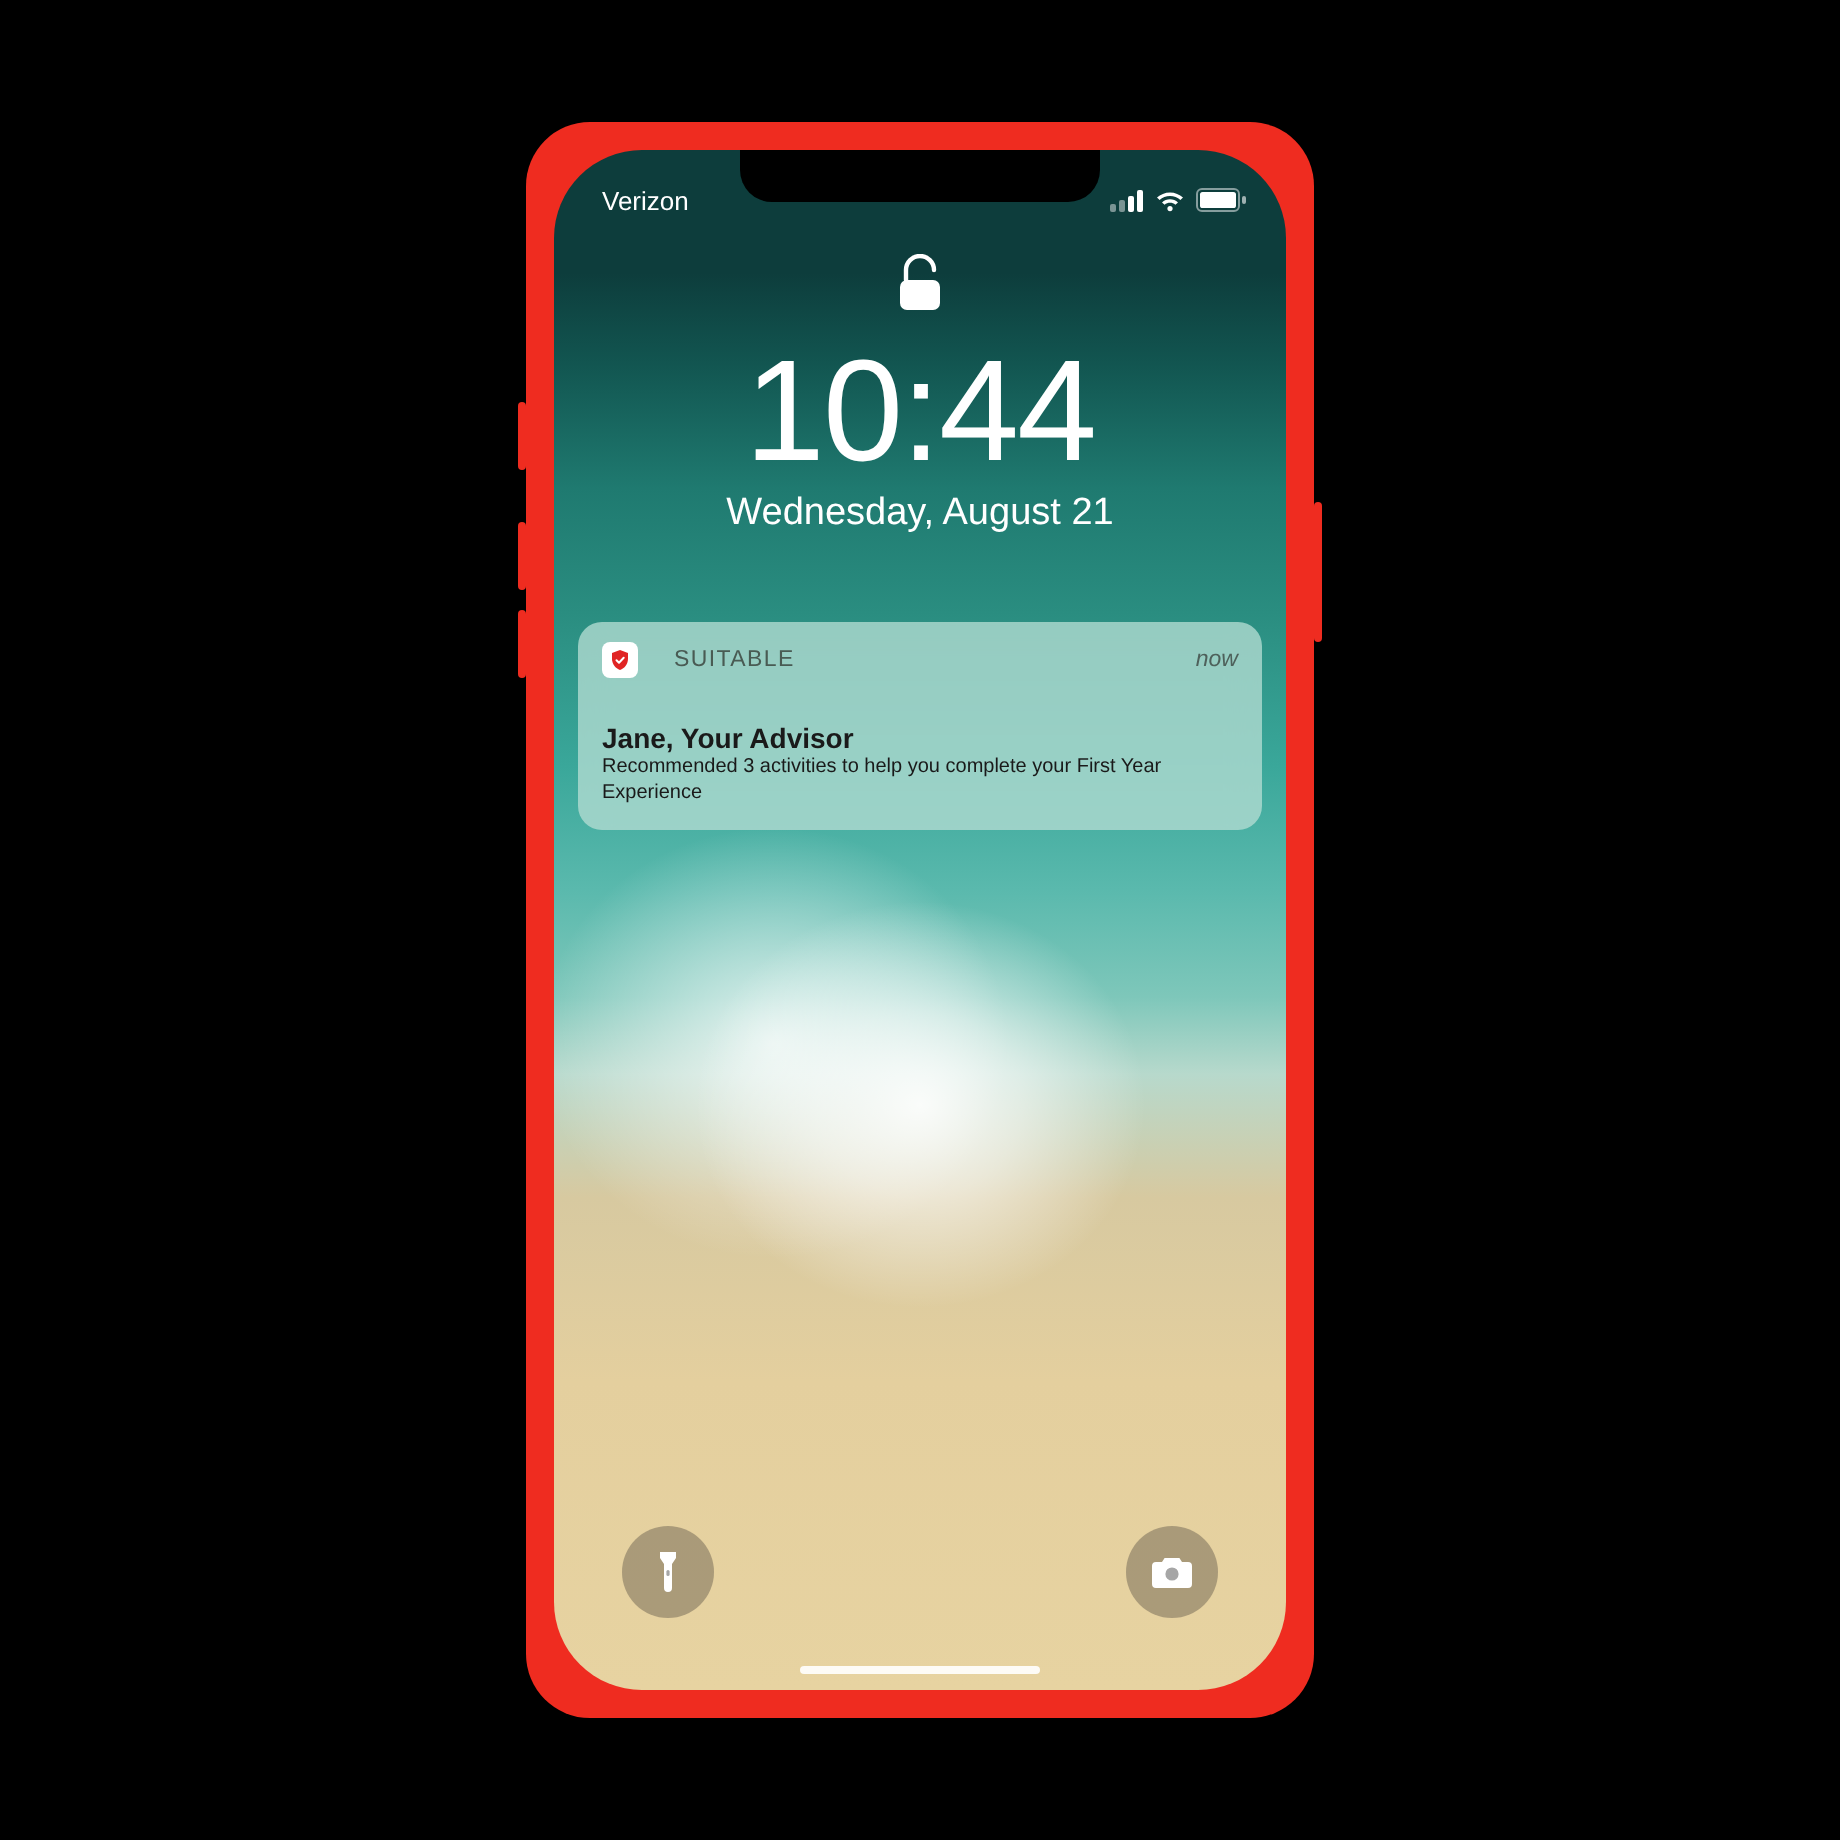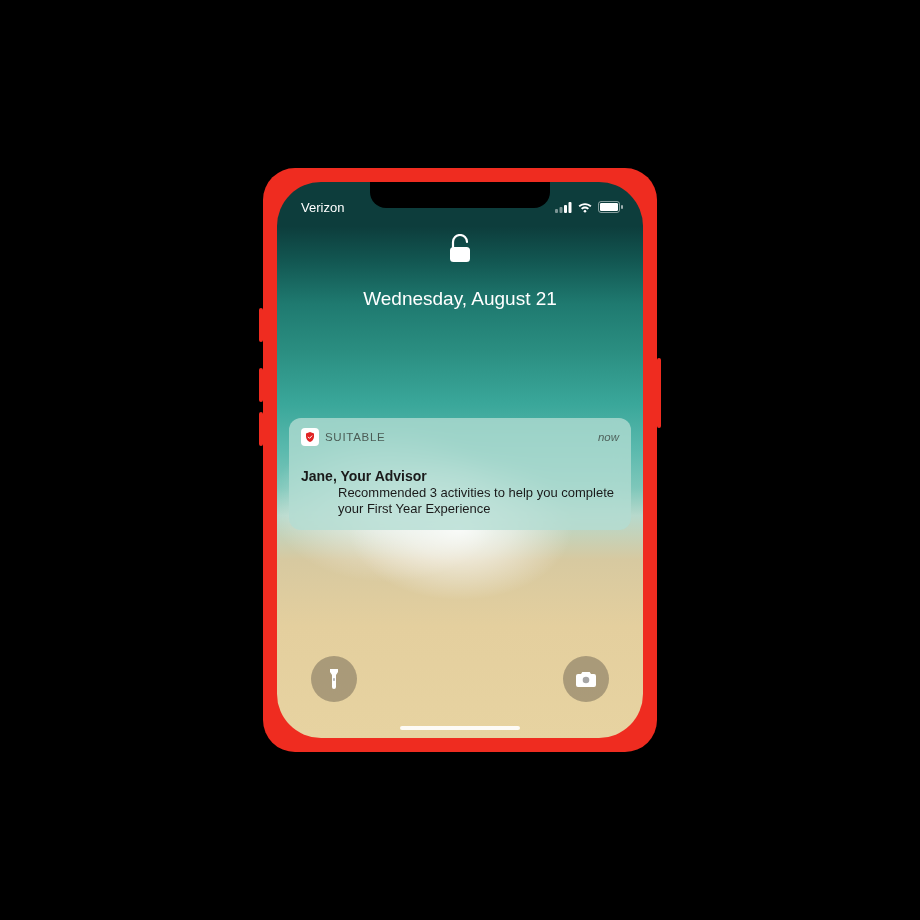--- a/index.html
+++ b/index.html
@@ -8,21 +8,21 @@
     background: #000;
     font-family: -apple-system, "Helvetica Neue", Helvetica, Arial, sans-serif;
     display: flex;
     align-items: center;
     justify-content: center;
   }
 
   
   .case {
     width: 394px;
-    height: 584px;
+    height: 798px;
     background: #ef2c20;
     border-radius: 32px;
     padding: 14px;
     position: relative;
     box-shadow: 0 0 0 1px rgba(0,0,0,.4);
   }
   
   .case::before,
   .case::after { content:""; position:absolute; background:#ef2c20; border-radius:3px; }
   .case::before { left:-4px; top:140px; width:4px; height:34px; box-shadow: 0 60px 0 #ef2c20, 0 104px 0 #ef2c20; }
@@ -73,47 +73,47 @@
   }
   .status-right { display:flex; align-items:center; gap:5px; }
   .status-right svg { display:block; }
 
   
   .lockarea { position:absolute; top:52px; left:0; right:0; text-align:center; z-index:10;}
   .lock-icon { display:inline-block; }
   .time {
     font-size: 72px; font-weight:200; letter-spacing:-1px; line-height:1; margin-top:8px;
   }
-  .date { font-size: 19px; font-weight:400; margin-top:20px;text-align:center; }
+  .date { font-size: 19px; font-weight:400; margin-top:4px;text-align:center; }
 
   
   .notif {
     position:absolute; left:12px; right:12px; top:236px;
     background: rgba(180,220,210,.78);
     border-radius: 12px;
     padding: 10px 12px 12px 12px;
     color:#222;
     -webkit-backdrop-filter: blur(8px);
     backdrop-filter: blur(8px);
     z-index:10;
   }
-  .notif-head { display:flex; align-items:center; gap:6px; }
+  .notif-head { display:flex; align-items:center; gap:18px; }
   .app-icon {
     width:18px; height:18px; border-radius:4px; background:#fff;
     display:flex; align-items:center; justify-content:center;
   }
   .app-icon svg { display:block; }
   .app-name {
     font-size:11.5px; letter-spacing:.7px; color:rgba(60,70,65,.85); text-transform:uppercase;
   }
   .notif-time {
     margin-left:auto; font-size:11.5px; color:rgba(60,70,65,.8);font-style:italic;
   }
   .notif-title { font-size:14px; font-weight:600; margin-top:22px; color:#1a1a1a; }
-  .notif-body  { font-size:13px; line-height:1.25; color:#1a1a1a; margin-top:1px;margin-left:37px; }
+  .notif-body  { font-size:10px; line-height:1.25; color:#1a1a1a; margin-top:1px; }
 
   
   .quick {
     position:absolute; bottom:36px; left:0; right:0;
     display:flex; justify-content:space-between;
     padding: 0 34px;
     z-index:10;
   }
   .qbtn {
     width:46px; height:46px; border-radius:50%;
@@ -165,20 +165,21 @@
       </div>
     </div>
 
     <div class="lockarea">
       <span class="lock-icon">
         <svg width="22" height="30" viewBox="0 0 22 30">
           <path d="M4 13 V8 a7 7 0 0 1 14 0" fill="none" stroke="#fff" stroke-width="2.2" stroke-linecap="round"></path>
           <rect x="1" y="13" width="20" height="15" rx="3.5" fill="#fff"></rect>
         </svg>
       </span>
+      <div class="time">10:44</div>
       <div class="date">Wednesday, August 21</div>
     </div>
 
     <div class="notif">
       <div class="notif-head">
         <span class="app-icon">
           <svg width="12" height="12" viewBox="0 0 24 24">
             <path d="M12 2 L20 5 V11 C20 16 16.5 20.5 12 22 C7.5 20.5 4 16 4 11 V5 Z" fill="#E02424"></path>
             <path d="M8.5 12.2 L11 14.7 L15.7 9.8" fill="none" stroke="#fff" stroke-width="2" stroke-linecap="round" stroke-linejoin="round"></path>
           </svg>

